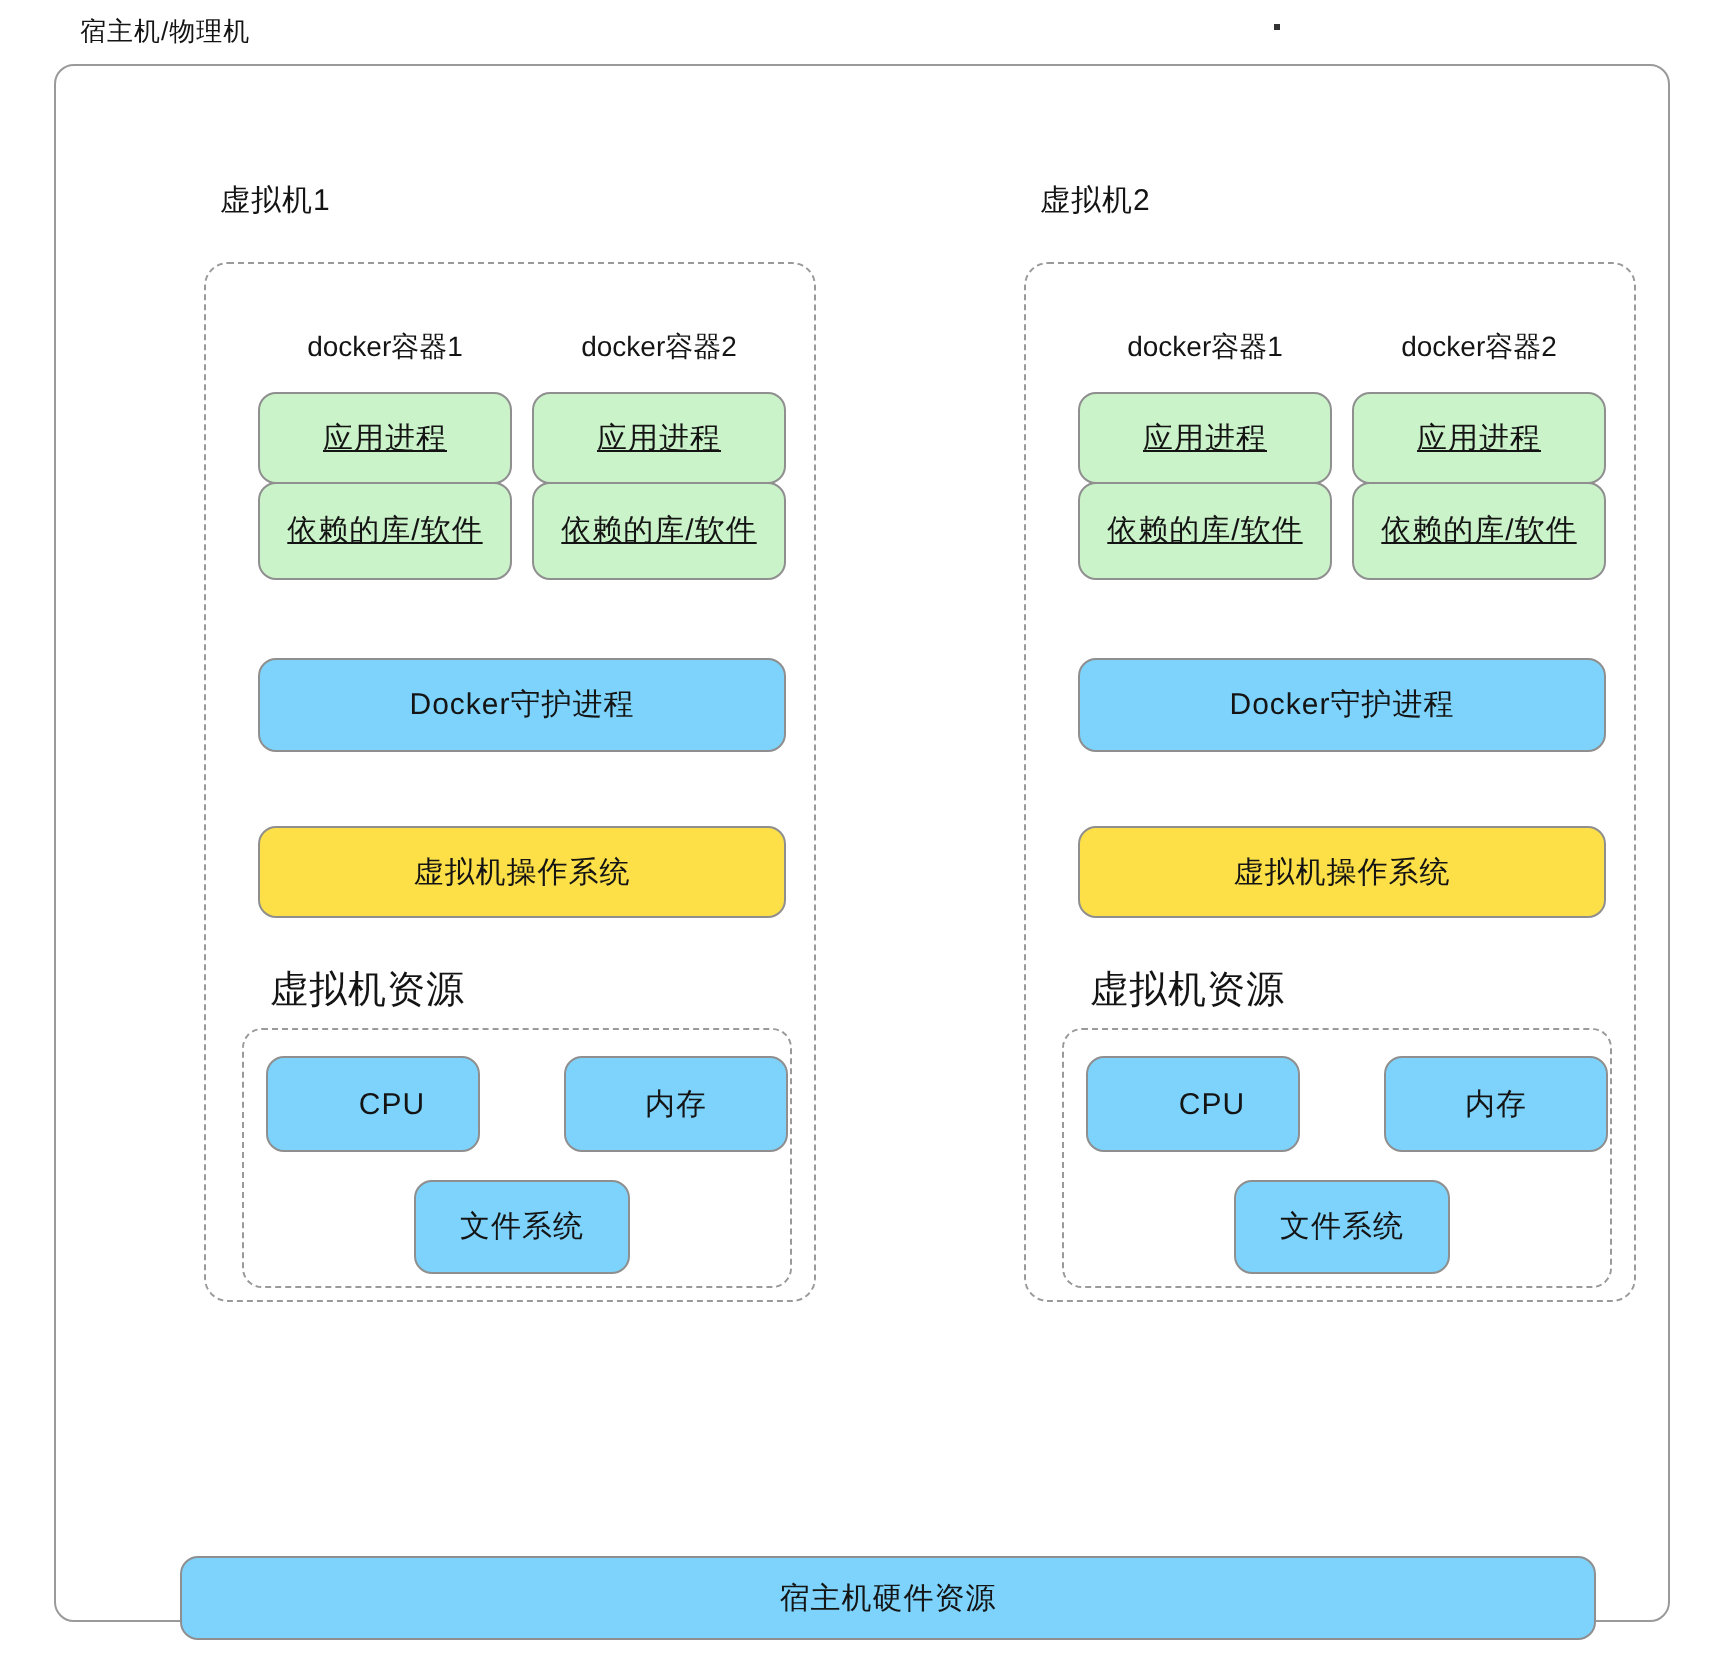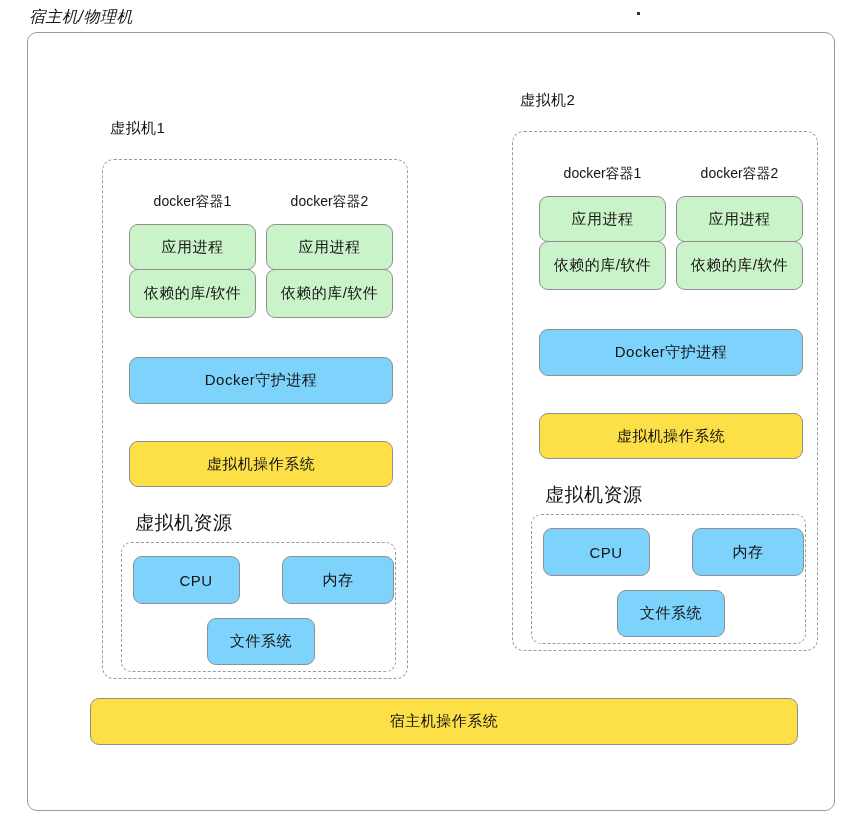--- a/index.html
+++ b/index.html
@@ -3,42 +3,42 @@
 <meta charset="utf-8">
 <style>
   * { margin:0; padding:0; box-sizing:border-box; }
   html,body { background:#ffffff; }
   body {
     width:861px; height:833px; position:relative; overflow:hidden;
     font-family:"Liberation Sans", sans-serif; color:#141414;
   }
   .abs { position:absolute; }
 
-  .page-title { left:29px; top:7px; font-size:16px; letter-spacing:.5px;font-style:italic; }
+  .page-title { left:40px; top:7px; font-size:13px; letter-spacing:.5px; }
   .tiny-dot { left:637px; top:12px; width:3px; height:3px; background:#333; }
 
   .host-box {
     left:27px; top:32px; width:808px; height:779px;
     border:1px solid #9a9a9a; border-radius:10px;
   }
 
   .vm { width:306px; height:560px; top:58px; }
-  .vm-1 { left:74px;margin-top:28px; }
+  .vm-1 { left:74px; }
   .vm-2 { left:484px; }
   .vm-label { position:absolute; left:8px; top:0; font-size:15px; letter-spacing:.5px; }
   .vm-box {
     position:absolute; left:0; top:40px; width:306px; height:520px;
     border:1.5px dashed #9a9a9a; border-radius:12px;
   }
 
   .box {
     position:absolute; display:flex; align-items:center; justify-content:center;
     border:1px solid #8f8f8f; border-radius:9px; font-size:15px; letter-spacing:.5px;
   }
-  .green  { background:#cbf3c9; }
+  .green  { background:#cbf3c9;text-decoration:underline; }
   .red    { background:#7dd3fc; }
   .yellow { background:#fde047; }
 
   .container-title {
     position:absolute; top:33px; width:127px; text-align:center; font-size:14px;
   }
   .ct-1 { left:26px; }
   .ct-2 { left:163px; }
 
   .g-c1-app { left:26px;  top:64px;  width:127px; height:46px; }
@@ -108,15 +108,15 @@
 
       <div class="res-label">虚拟机资源</div>
       <div class="res-box">
         <div class="box red cpu">CPU</div>
         <div class="box red mem">内存</div>
         <div class="box red fs">文件系统</div>
       </div>
     </div>
   </section>
 
-  <div class="box yellow host-os">宿主机操作系统</div>
+  <div class="box red host-hard">宿主机硬件资源</div>
 
 </div>
 
 </body></html>

